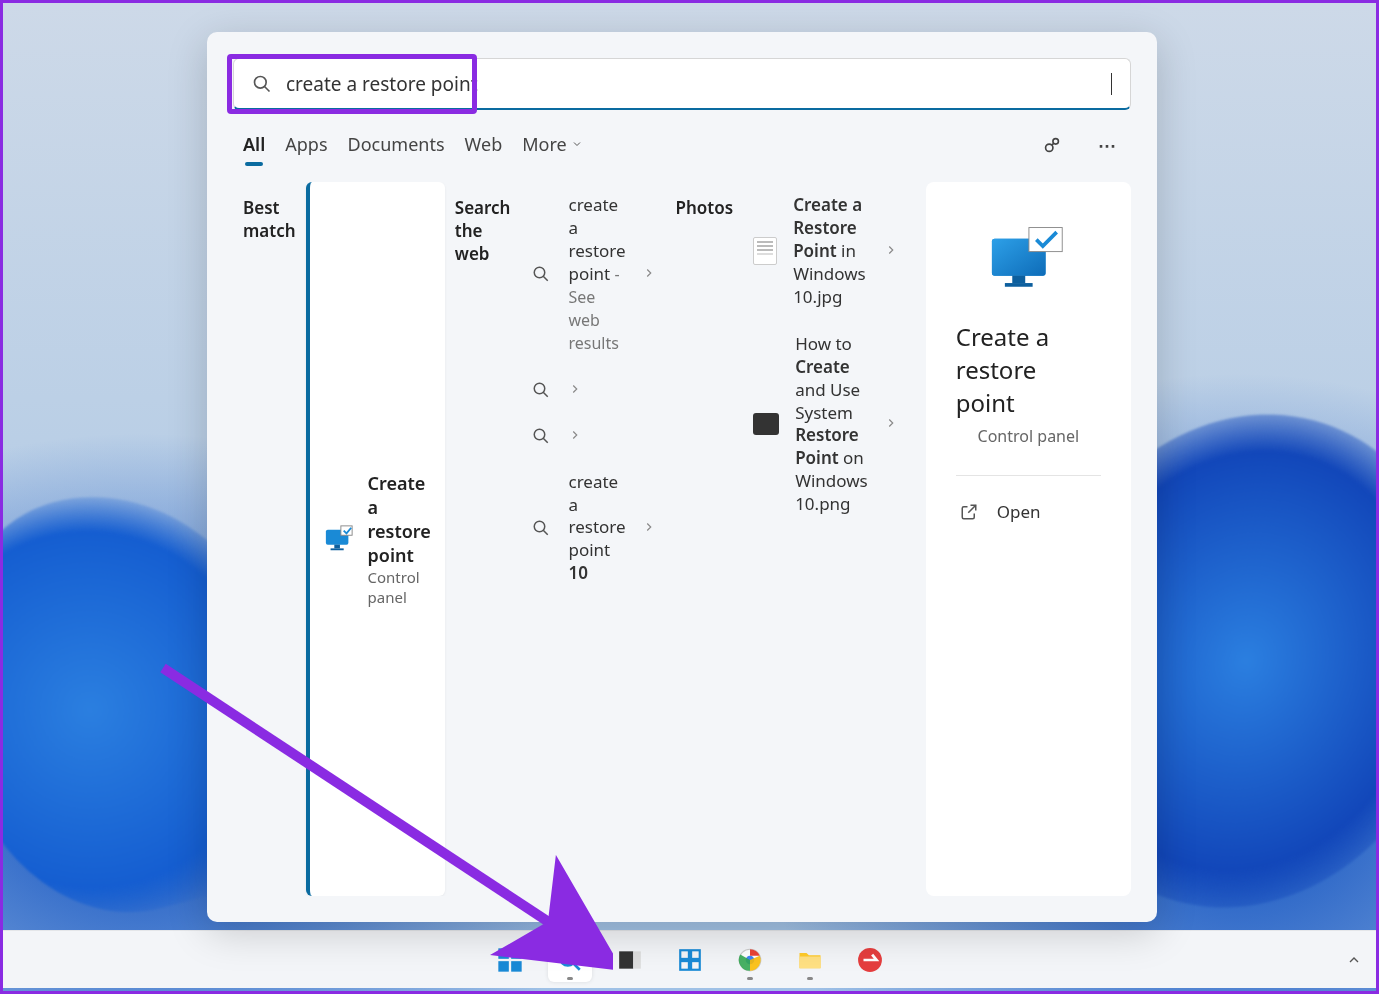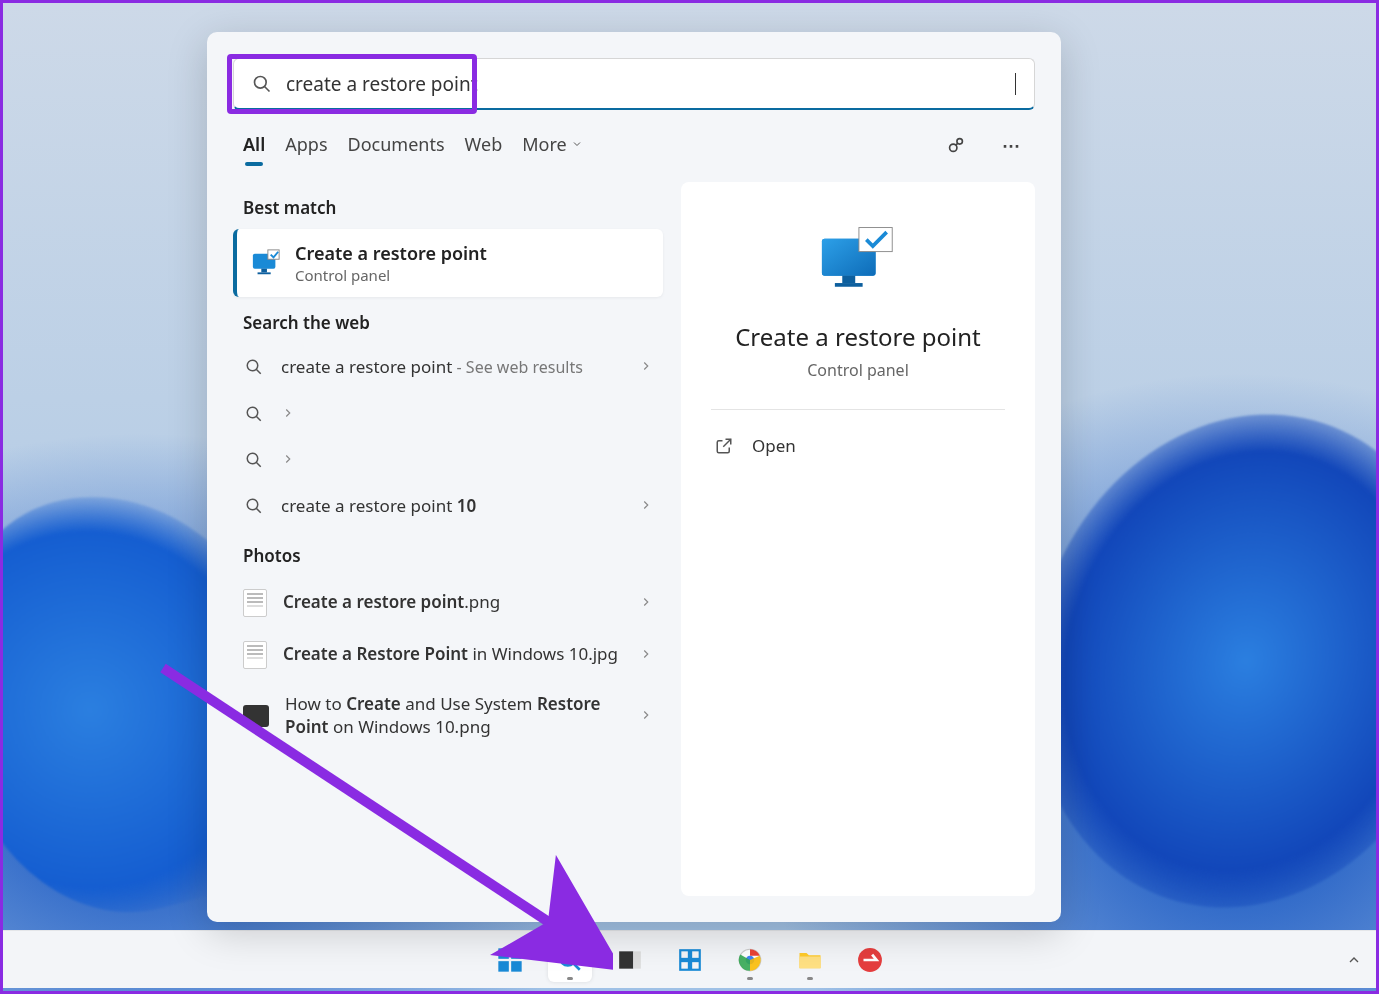--- a/index.html
+++ b/index.html
@@ -14,21 +14,21 @@
     z-index: 0;
   }
   .bloom1 { position:absolute; left:-50px; bottom:80px; width:340px; height:420px;
     background: radial-gradient(ellipse at 40% 50%, #2b7fe0 0%, #155ed1 60%, transparent 75%);
     border-radius: 50% 60% 40% 50%; transform: rotate(-15deg); filter: blur(1px);}
   .bloom2 { position:absolute; right:-80px; bottom:80px; width:420px; height:500px;
     background: radial-gradient(ellipse at 50% 50%, #2b7fe0 0%, #1247ba 60%, transparent 78%);
     border-radius: 50%; transform: rotate(18deg); filter: blur(1px);}
   
   .search-flyout {
-    position: absolute; left: 204px; top: 29px; width: 854px; height: 890px;
+    position: absolute; left: 204px; top: 29px; width: 950px; height: 890px;
     background: #f4f6f9; border-radius: 10px; box-shadow: 0 10px 40px rgba(0,0,0,.18);
     z-index: 10; display: flex; flex-direction: column;
   }
   
   .search-row { margin: 26px 26px 0 26px; position: relative; }
   .search-box {
     width: 100%; height: 52px; background: #fff; border: 1px solid #d6d6d6;
     border-bottom: 2px solid #0a6ba0; border-radius: 6px;
     display: flex; align-items: center; padding: 0 18px;
     font-size: 19px; color: #333;
@@ -44,21 +44,21 @@
   .tabs-row { display: flex; align-items: flex-start; margin: 22px 36px 0 36px; gap: 20px; font-size: 18px; color: #444;}
   .tab { padding-bottom: 8px; cursor: pointer; }
   .tab.active { font-weight: 600; color: #222; position: relative;}
   .tab.active::after { content:""; position:absolute; left: 2px; bottom: -2px; width: 18px; height: 4px; background:#0a6ba0; border-radius:2px;}
   .more-tab { display:flex; align-items:center; gap:4px;}
   .tabs-spacer { flex: 1; }
   .tabs-icon { width: 26px; height: 26px; display:flex; align-items:center; justify-content:center; color:#444; cursor:pointer;}
   
   .body-row { display: flex; flex: 1; margin: 18px 26px 26px 26px; gap: 18px; overflow:hidden;}
   
-  .left-col { flex: 0 0 430px; display: flex; flex-direction: column; }
+  .left-col { flex: 0 0 430px; display: flex; flex-direction: row; }
   .section-hdr { font-weight: 600; font-size: 17px; margin: 14px 10px 10px 10px; color:#222;}
   
   .best-match-card {
     background: #fff; border-radius: 6px; border-left: 4px solid #0a6ba0;
     display: flex; align-items: center; padding: 12px 14px; gap: 14px;
     box-shadow: 0 1px 3px rgba(0,0,0,.06);
   }
   .bm-icon { width: 30px; height: 30px; flex:none;}
   .bm-title { font-weight: 600; font-size: 18px; color:#222;}
   .bm-sub { font-size: 15px; color: #666; }
@@ -206,27 +206,20 @@
             </span>
   <span class="ri-text">create a restore point <strong>10</strong><span class="sub"></span></span>
   <span class="ri-chev"><svg width="14" height="14" viewBox="0 0 24 24" fill="none" stroke="#888" stroke-width="2">
                 <polyline points="9 6 15 12 9 18"></polyline>
               </svg></span>
           </div>
         </div>
 
       <div class="section-hdr">Photos</div>
       <div id="photo-list">
-          <div class="result-item">
-            <span class="file-thumb"></span>
-            <span class="ri-text"><strong>Create a restore point</strong>.png</span>
-  <span class="ri-chev"><svg width="14" height="14" viewBox="0 0 24 24" fill="none" stroke="#888" stroke-width="2">
-                <polyline points="9 6 15 12 9 18"></polyline>
-              </svg></span>
-          </div>
           <div class="result-item">
             <span class="file-thumb"></span>
             <span class="ri-text"><strong>Create a Restore Point</strong> in Windows 10.jpg</span>
   <span class="ri-chev"><svg width="14" height="14" viewBox="0 0 24 24" fill="none" stroke="#888" stroke-width="2">
                 <polyline points="9 6 15 12 9 18"></polyline>
               </svg></span>
           </div>
           <div class="result-item">
             <span class="dark-thumb"></span>
             <span class="ri-text">How to <strong>Create</strong> and Use System <strong>Restore Point</strong> on Windows 10.png</span>

